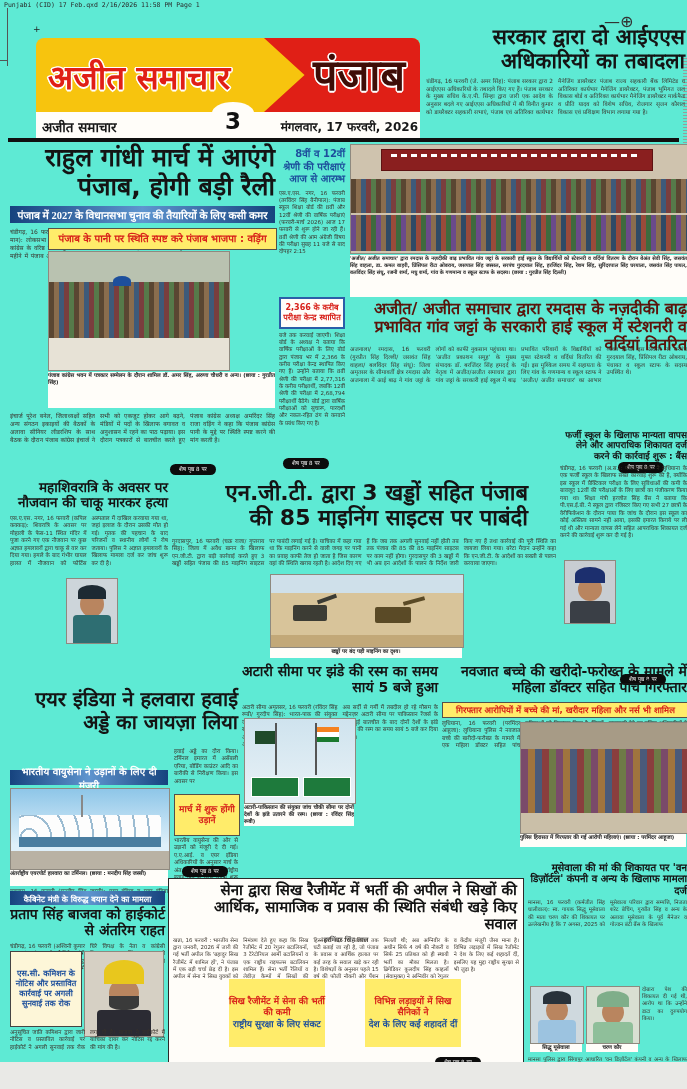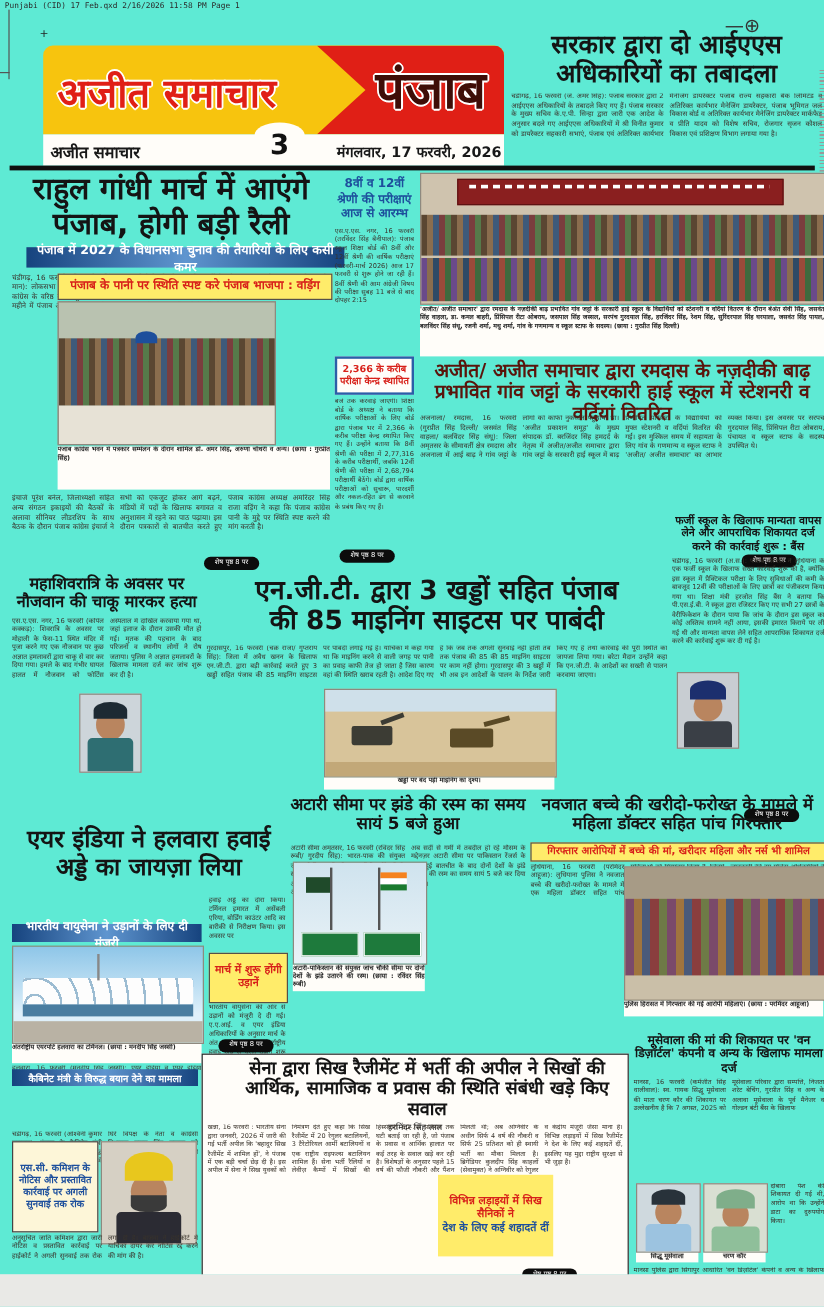--- a/index.html
+++ b/index.html
@@ -1,19 +1,19 @@
 <!DOCTYPE html>
 <html><head>
 <meta charset="utf-8">
 <style>
   html,body{margin:0;padding:0;background:#e9e9e6;}
   #page{position:relative;width:687px;height:1062px;background:#5eead4;overflow:hidden;
         font-family:"DejaVu Sans",sans-serif;}
   .abs{position:absolute;}
-  .hl{font-weight:bold;text-align:center;color:#141414;line-height:1.14;}
+  .hl{font-weight:bold;text-align:right;color:#141414;line-height:1.14;}
   .body{font-size:6px;line-height:1.34;text-align:justify;color:#39332b;overflow:hidden;}
   .cap{font-size:5.4px;font-weight:bold;line-height:1.32;color:#1f1f1f;background:#fffdf9;text-align:justify;overflow:hidden;}
   .bluebar{background:linear-gradient(90deg,#16437e,#5f95cf 50%,#16437e);color:#fff;font-weight:bold;
            text-align:center;display:flex;align-items:center;justify-content:center;}
   .ybox{background:#ffec6a;border:1px solid #55504a;color:#d8211a;font-weight:bold;text-align:center;
         display:flex;flex-direction:column;align-items:center;justify-content:center;line-height:1.25;}
   .pill{position:absolute;background:#0c0c0c;color:#fff;font-size:5.6px;line-height:1;padding:2.5px 9px;
         border-radius:8px;white-space:nowrap;}
   .photo{position:absolute;border:1px solid #8e897f;overflow:hidden;background:#cfc6b5;}
   .cols2{column-count:2;column-gap:5px;}
@@ -50,21 +50,21 @@
   </div>
   <div class="abs" style="left:8px;top:138px;width:671px;height:4px;background:#101010;"></div>
 
   <div class="abs" style="left:426px;top:26px;width:259px;height:116px;">
     <div class="hl" style="font-size:21px;">सरकार द्वारा दो आईएएस अधिकारियों का तबादला</div>
     <div class="body cols2" style="margin-top:4px;height:62px;font-size:5.8px;">चंडीगढ़, 16 फरवरी (जे. अमर सिंह): पंजाब सरकार द्वारा 2 आईएएस अधिकारियों के तबादले किए गए हैं। पंजाब सरकार के मुख्य सचिव के.ए.पी. सिन्हा द्वारा जारी एक आदेश के अनुसार बदले गए आईएएस अधिकारियों में श्री विनीत कुमार को डायरैक्टर सहकारी सभाएं, पंजाब एवं अतिरिक्त कार्यभार मैनेजिंग डायरैक्टर पंजाब राज्य सहकारी बैंक लिमिटेड व अतिरिक्त कार्यभार मैनेजिंग डायरैक्टर, पंजाब भूमिगत जल विकास बोर्ड व अतिरिक्त कार्यभार मैनेजिंग डायरैक्टर मार्कफैड व प्रीति यादव को विशेष सचिव, रोजगार सृजन कौशल विकास एवं प्रशिक्षण विभाग लगाया गया है।</div>
   </div>
 
   <div class="abs" style="left:10px;top:144px;width:265px;height:332px;">
     <div class="hl" style="font-size:25px;">राहुल गांधी मार्च में आएंगे पंजाब, होगी बड़ी रैली</div>
-    <div class="bluebar" style="position:absolute;left:12px;top:62px;width:265px;height:17px;font-size:10.5px;">पंजाब में 2027 के विधानसभा चुनाव की तैयारियों के लिए कसी कमर</div>
+    <div class="bluebar" style="position:absolute;left:0;top:62px;width:265px;height:17px;font-size:10.5px;font-family:Liberation Serif, serif;">पंजाब में 2027 के विधानसभा चुनाव की तैयारियों के लिए कसी कमर</div>
     <div class="body cols3" style="position:absolute;left:0;top:84px;width:265px;height:148px;">चंडीगढ़, 16 फरवरी (विक्रमजीत सिंह मान): लोकसभा में विपक्ष के नेता व कांग्रेस के वरिष्ठ नेता राहुल गांधी मार्च महीने में पंजाब आएंगे और इस दौरान एक बड़ी रैली भी की जाएगी। पार्टी ने 2027 के विधानसभा चुनाव की तैयारियों के लिए कमर कस ली है। पंजाब कांग्रेस भवन में हुई बैठकों के दौरान संगठन को मजबूत करने पर जोर दिया गया।</div>
     <div class="ybox" style="position:absolute;left:38px;top:84px;width:227px;height:20px;font-size:10px;">पंजाब के पानी पर स्थिति स्पष्ट करे पंजाब भाजपा : वड़िंग</div>
     <div class="photo" style="left:38px;top:107px;width:180px;height:118px;background:#9aa48f;">
       <div class="abs" style="left:0;top:0;width:180px;height:30px;background:#b9c2b0;"></div>
       <div class="crowd" style="top:30px;height:56px;"></div>
       <div class="abs" style="left:0;bottom:0;width:180px;height:32px;background:#e7e2d6;"></div>
       <div class="abs" style="left:64px;top:24px;width:18px;height:10px;border-radius:50% 50% 0 0;background:#1d4f9c;"></div>
     </div>
     <div class="cap" style="position:absolute;left:38px;top:228px;width:227px;height:36px;">पंजाब कांग्रेस भवन में पत्रकार सम्मेलन के दौरान शामिल डॉ. अमर सिंह, अरुणा चौधरी व अन्य। (छाया : गुरप्रीत सिंह)</div>
     <div class="body cols3" style="position:absolute;left:0;top:268px;width:265px;height:52px;">इंचार्ज पूरेश बनेल, जिलाध्यक्षों सहित अन्य संगठन इकाइयों की बैठकों के अलावा सीनियर लीडरशिप के साथ बैठक के दौरान पंजाब कांग्रेस इंचार्ज ने सभी को एकजुट होकर आगे बढ़ने, मंडियों में पदों के खिलाफ बगावत व अनुशासन में रहने का पाठ पढ़ाया। इस दौरान पत्रकारों से बातचीत करते हुए पंजाब कांग्रेस अध्यक्ष अमरिंदर सिंह राजा वड़िंग ने कहा कि पंजाब कांग्रेस पानी के मुद्दे पर स्थिति स्पष्ट करने की मांग करती है।</div>
@@ -167,36 +167,41 @@
     <div class="photo" style="left:78px;top:58px;width:166px;height:110px;background:#b9a98f;">
       <div class="abs" style="left:0;top:0;width:166px;height:26px;background:#a79b86;"></div>
       <div class="crowd" style="top:26px;height:64px;background:repeating-linear-gradient(90deg,#7a4a6a 0 7px,#a0743e 7px 14px,#4a5a7a 14px 21px,#8a3e3e 21px 28px,#6e7a46 28px 35px);"></div>
       <div class="abs" style="left:0;bottom:0;width:166px;height:20px;background:#cabfa8;"></div>
     </div>
     <div class="cap" style="position:absolute;left:78px;top:170px;width:166px;height:13px;">पुलिस हिरासत में गिरफ्तार की गई आरोपी महिलाएं। (छाया : परमिंदर आहूजा)</div>
   </div>
 
   <div class="abs" style="left:10px;top:891px;width:155px;height:190px;">
     <div class="bluebar" style="width:155px;height:14px;font-size:8px;">कैबिनेट मंत्री के विरुद्ध बयान देने का मामला</div>
+    <div class="hl" style="margin-top:2px;font-size:14px;">प्रताप सिंह बाजवा को हाईकोर्ट से अंतरिम राहत</div>
     <div class="body cols2" style="position:absolute;left:0;top:52px;width:155px;height:56px;font-size:5.6px;">चंडीगढ़, 16 फरवरी (अश्विनी कुमार महाजन): पंजाब के कैबिनेट मंत्री हरपाल सिंह ई.टी.ओ. के विरुद्ध कथित टिप्पणियों को लेकर विवादों में घिरे विपक्ष के नेता व कांग्रेसी विधायक प्रताप सिंह बाजवा को पंजाब एवं हरियाणा हाईकोर्ट से अंतरिम राहत मिल गई है।</div>
     <div class="ybox" style="position:absolute;left:0;top:60px;width:70px;height:74px;font-size:8px;color:#1d4f9c;background:#fdf6d8;border:1.5px solid #444;">एस.सी. कमिशन के नोटिस और प्रस्तावित कार्रवाई पर अगली सुनवाई तक रोक</div>
     <div class="photo" style="left:74px;top:60px;width:78px;height:84px;background:#d6d0c4;">
       <div class="ph-head" style="left:24px;top:26px;width:30px;height:30px;"></div>
       <div class="abs" style="left:19px;top:8px;width:40px;height:24px;border-radius:50% 50% 0 0;background:#e8c71d;"></div>
       <div class="abs" style="left:24px;top:44px;width:30px;height:14px;background:#3a3a3a;border-radius:0 0 40% 40%;"></div>
       <div class="ph-torso" style="left:12px;top:58px;width:54px;height:26px;background:#2b2b33;"></div>
     </div>
     <div class="body cols2" style="position:absolute;left:0;top:138px;width:155px;height:36px;font-size:5.6px;">अनुसूचित जाति कमिशन द्वारा जारी नोटिस व प्रस्तावित कार्रवाई पर हाईकोर्ट ने अगली सुनवाई तक रोक लगा दी है। बाजवा ने हाईकोर्ट में याचिका दायर कर नोटिस रद्द करने की मांग की है।</div>
     <div class="pill" style="left:44px;top:176px;">शेष पृष्ठ 8 पर</div>
   </div>
 
   <div class="abs" style="left:168px;top:878px;width:354px;height:202px;border:1px solid #2a2a2a;background:#fffdf9;">
     <div class="hl" style="margin-top:3px;font-size:15px;padding:0 6px;margin-left:20px;">सेना द्वारा सिख रैजीमेंट में भर्ती की अपील ने सिखों की आर्थिक, सामाजिक व प्रवास की स्थिति संबंधी खड़े किए सवाल</div>
     <div style="text-align:center;font-size:7px;font-weight:normal;color:#222;margin-top:2px;">हरमिंदर सिंह लाल</div>
     <div class="body cols5" style="position:absolute;left:4px;top:58px;width:346px;height:138px;font-size:5.4px;">खन्ना, 16 फरवरी : भारतीय सेना द्वारा जनवरी, 2026 में जारी की गई भर्ती अपील कि 'बहादुर सिख रैजीमेंट में शामिल हों', ने पंजाब में एक बड़ी चर्चा छेड़ दी है। इस अपील में सेना ने सिख युवकों को निमंत्रण देते हुए कहा कि सिख रैजीमेंट में 20 रेगुलर बटालियनों, 3 टैरेटोरियल आर्मी बटालियनों व एक राष्ट्रीय राइफल्स बटालियन शामिल हैं। सेना भर्ती रैलियों व लेवीज़ कैम्पों में सिखों की हिस्सेदारी 60-70 प्रतिशत तक घटी बताई जा रही है, जो पंजाब के प्रवास व आर्थिक हालात पर कई तरह के सवाल खड़े कर रही है। विशेषज्ञों के अनुसार पहले 15 वर्ष की फौजी नौकरी और पैंशन मिलती थी; अब अग्निवीर के अधीन सिर्फ 4 वर्ष की नौकरी व सिर्फ 25 प्रतिशत को ही स्थायी भर्ती का मौका मिलता है। ब्रिगेडियर कुलदीप सिंह काहलों (सेवामुक्त) ने अग्निवीर को रेगुलर व केंद्रीय मंजूरी जैसा माना है। विभिन्न लड़ाइयों में सिख रैजीमेंट ने देश के लिए कई शहादतें दीं, इसलिए यह मुद्दा राष्ट्रीय सुरक्षा से भी जुड़ा है।</div>
+    <div class="ybox" style="left:60px;top:100px;width:96px;height:68px;position:absolute;font-size:9px;border:none;">
+      <span style="color:#d8211a;">सिख रैजीमेंट में सेना की भर्ती की कमी</span>
+      <span style="color:#1d4f9c;">राष्ट्रीय सुरक्षा के लिए संकट</span>
+    </div>
     <div class="ybox" style="left:196px;top:100px;width:96px;height:68px;position:absolute;font-size:9px;border:none;">
       <span style="color:#d8211a;">विभिन्न लड़ाइयों में सिख सैनिकों ने</span>
       <span style="color:#1d4f9c;">देश के लिए कई शहादतें दीं</span>
     </div>
     <div class="pill" style="left:266px;top:178px;">शेष पृष्ठ 8 पर</div>
   </div>
 
   <div class="abs" style="left:528px;top:862px;width:159px;height:218px;">
     <div class="hl" style="font-size:10px;">मूसेवाला की मां की शिकायत पर 'वन डिज़ॉर्टल' कंपनी व अन्य के खिलाफ मामला दर्ज</div>
     <div class="body cols2" style="margin-top:3px;height:86px;font-size:5.4px;">मानसा, 16 फरवरी (कर्मजीत सिंह धालीवाल): स्व. गायक सिद्धू मूसेवाला की माता चरण कौर की शिकायत पर उल्लेखनीय है कि 7 अगस्त, 2025 को मूसेवाला परिवार द्वारा सम्पत्ति, निजता शऱेट बेचिंग, गुरप्रीत सिंह व अन्य के अलावा मूसेवाला के पूर्व मैनेजर व गोल्डन बंटी बैंस के खिलाफ</div>

